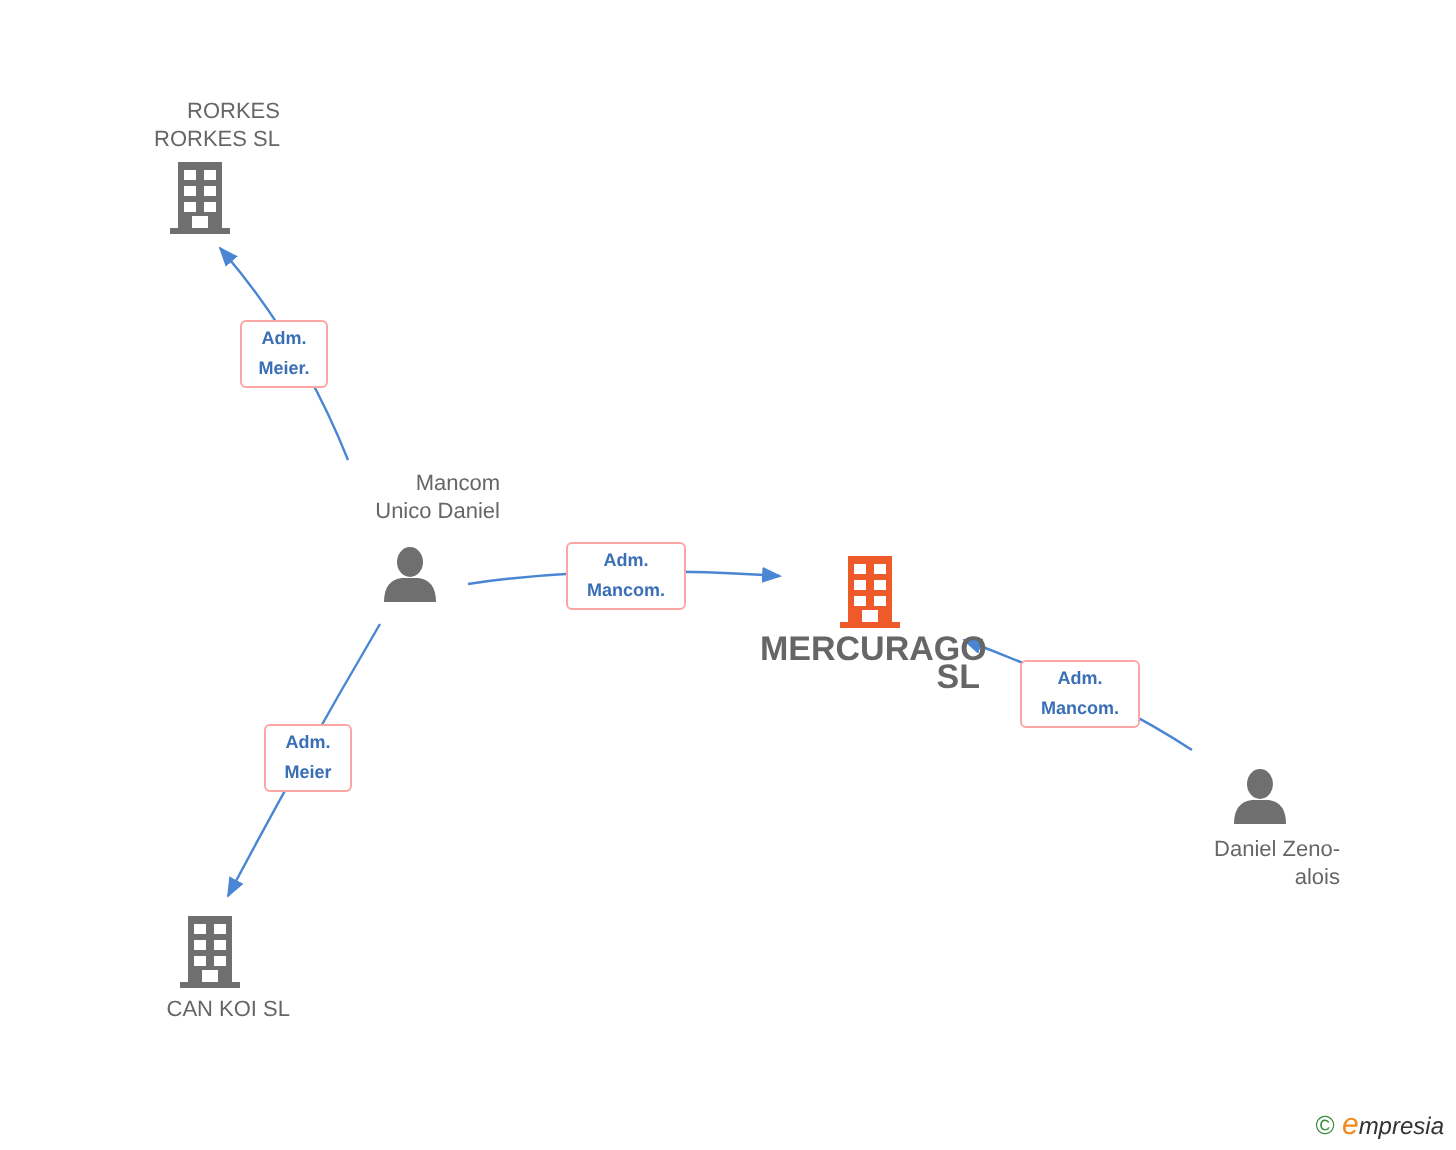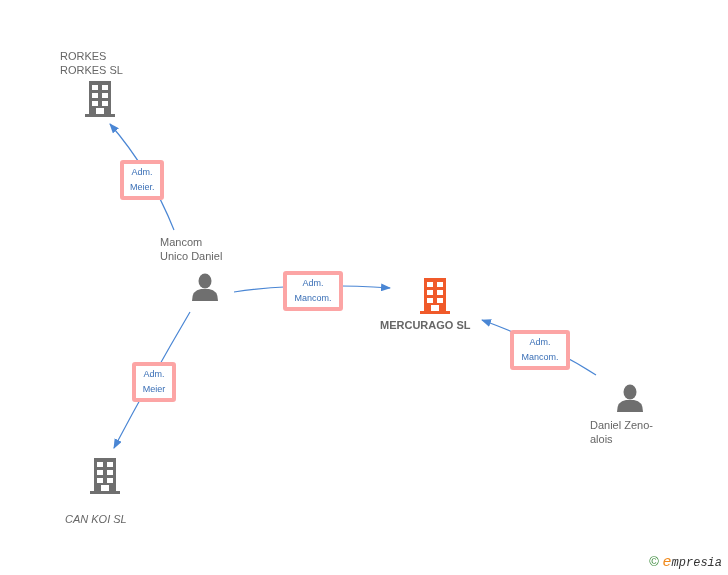--- a/index.html
+++ b/index.html
@@ -1,26 +1,26 @@
 <!DOCTYPE html>
 <html><head>
 <meta charset="utf-8">
 <style>
   html, body { margin: 0; padding: 0; background: #ffffff; }
   body { width: 728px; height: 575px; position: relative; overflow: hidden;
          font-family: "Liberation Sans", sans-serif; }
   svg.edges { position: absolute; left: 0; top: 0; }
-  .node { position: absolute; text-align: left; }
+  .node { position: absolute; text-align: right; }
   .label { font-size: 11px; color: #666666; line-height: 14px; }
-  .label.main { font-weight: bold; color: #666666; font-size: 11px; }
-  .edge-label { position: absolute; background: #ffffff; border: 4px solid #fca5a5;
+  .label.main { font-weight: bold; color: #666666; font-size: 17px; }
+  .edge-label { position: absolute; background: #ffffff; border: 1px solid #fca5a5;
                 border-radius: 3px; color: #3a6fb6; font-size: 9px; line-height: 15px;
-                text-align: center; padding: 1px 6px; box-sizing: border-box; }
+                text-align: center; padding: 1px 6px; box-sizing: border-box; font-weight: bold; }
   .footer { position: absolute; right: 6px; bottom: 4px; font-size: 13px; color: #3a8a3a; }
-  .footer .brand { font-family: Liberation Mono, monospace; font-style: italic; color: #333; font-size: 12px; }
+  .footer .brand { font-family: Liberation Sans, sans-serif; font-style: italic; color: #333; font-size: 12px; }
   .footer .brand .e { color: #f08a1c; font-size: 15px; }
 </style>
 </head>
 <body>
 
 <svg class="edges" width="728" height="575">
   <defs>
     <marker id="arr" markerWidth="10" markerHeight="8" refX="9" refY="4" orient="auto" markerUnits="userSpaceOnUse">
       <path d="M0,0 L10,4 L0,8 z" fill="#4a86d4"></path>
     </marker>
@@ -91,21 +91,21 @@
     <g fill="#fff">
       <rect x="9" y="4" width="6" height="5"></rect>
         <rect x="19" y="4" width="6" height="5"></rect>
       <rect x="9" y="12" width="6" height="5"></rect>
         <rect x="19" y="12" width="6" height="5"></rect>
       <rect x="9" y="20" width="6" height="5"></rect>
         <rect x="19" y="20" width="6" height="5"></rect>
       <rect x="13" y="27" width="8" height="6"></rect>
     </g>
   </svg>
-  <div class="label" style="margin-top:18px;font-style:italic;">CAN KOI SL</div>
+  <div class="label" style="margin-top:4px;">CAN KOI SL</div>
 </div>
 
 <div class="edge-label" style="left:120px; top:160px; width:44px;">
   <div>Adm.</div>
   <div>Meier.</div>
 </div>
 <div class="edge-label" style="left:283px; top:271px; width:60px;">
   <div>Adm.</div>
   <div>Mancom.</div>
 </div>

